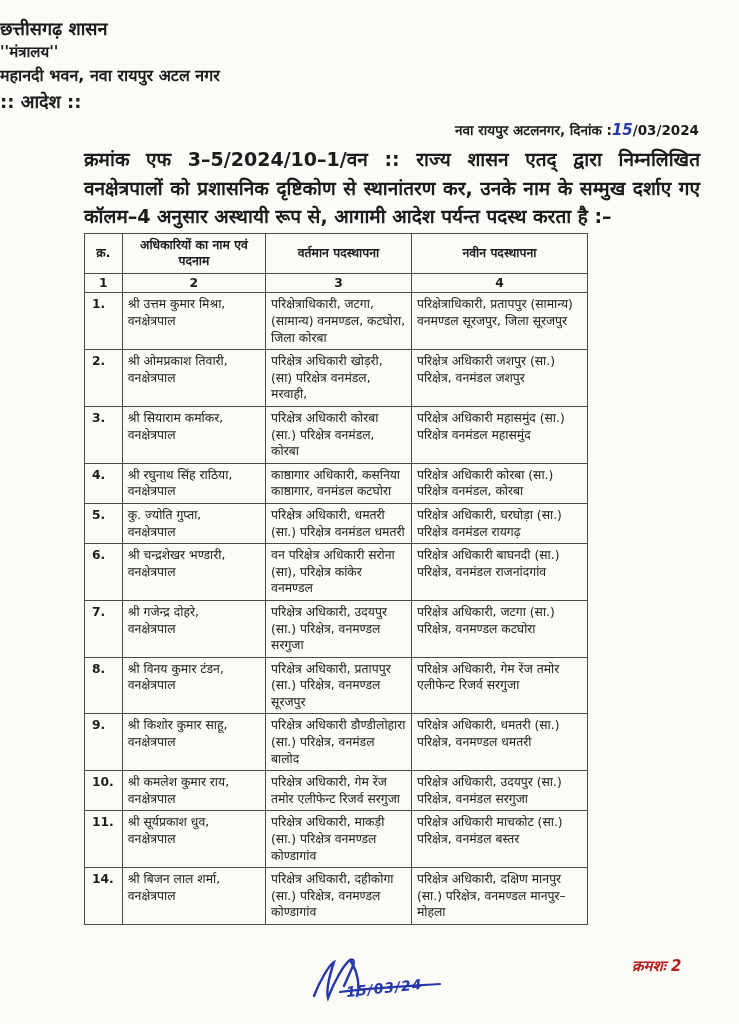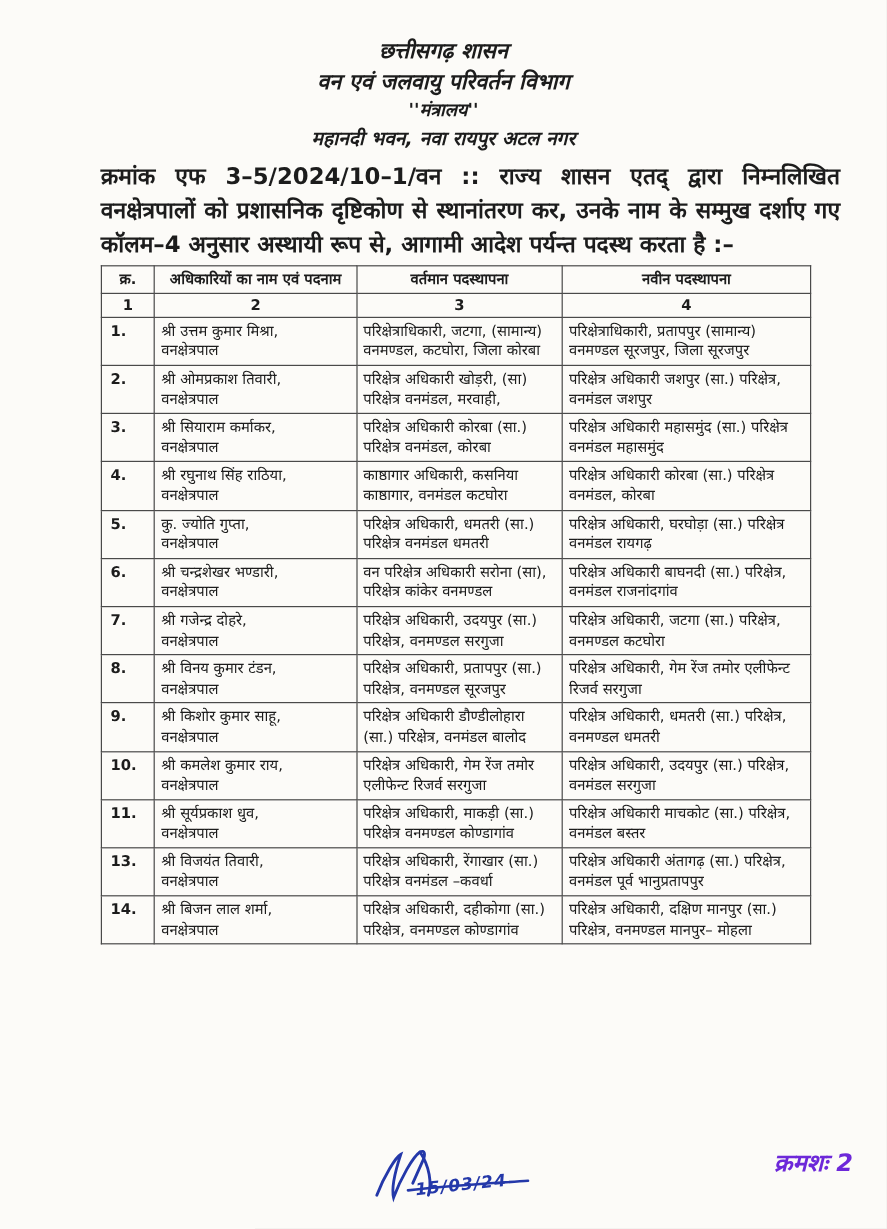--- a/index.html
+++ b/index.html
@@ -12,24 +12,22 @@
     position: relative;
     width: 739px;
     height: 1024px;
     margin: 0 auto;
     background: #fcfbf8;
     color: #1c1c1c;
     overflow: hidden;
     box-sizing: border-box;
   }
   .header-block {
-    padding-top: 30px;
-    text-align: center;
+    padding-top: 16px;
     line-height: 1.45;
-    font-style: italic;
   }
   .hdr-govt      { font-size: 18px; font-weight: bold; }
   .hdr-dept      { font-size: 18px; font-weight: bold; }
   .hdr-ministry  { font-size: 15px; font-weight: bold; }
   .hdr-address   { font-size: 16px; font-weight: 600; }
   .hdr-order     { font-size: 18px; font-weight: bold; margin-top: 2px; }
   .date-line {
     text-align: right;
     padding-right: 40px;
     font-size: 13.5px;
@@ -45,21 +43,21 @@
   .intro {
     margin: 6px 39px 2px 84px;
     font-size: 19px;
     font-weight: 700;
     line-height: 1.5;
     text-align: justify;
   }
   table.order-table {
     border-collapse: collapse;
     table-layout: fixed;
-    width: 592px;
+    width: 504px;
     margin-left: 84px;
     font-size: 12.3px;
   }
   .order-table th, .order-table td {
     border: 1.2px solid #4a4a4a;
     padding: 3px 5px;
     vertical-align: top;
     line-height: 1.35;
     overflow: hidden;
   }
@@ -86,39 +84,41 @@
     font-style: italic;
     font-weight: bold;
     font-size: 14px;
     transform: rotate(-6deg);
     letter-spacing: 1px;
   }
   .continuation {
     position: absolute;
     left: 632px;
     top: 955px;
-    color: #6d28d9;
+    color: #b91c1c;
     font-weight: bold;
     font-style: italic;
-    font-size: 20px;
-    margin-left: 13px;
+    font-size: 15px;
   }
 </style>
 </head>
 <body>
 
 <div class="page">
 
   <div class="header-block">
     <div class="hdr-govt">छत्तीसगढ़ शासन</div>
-    <div class="hdr-dept">वन एवं जलवायु परिवर्तन विभाग</div>
     <div class="hdr-ministry">''मंत्रालय''</div>
     <div class="hdr-address">महानदी भवन, नवा रायपुर अटल नगर</div>
+    <div class="hdr-order">:: आदेश ::</div>
   </div>
 
+  <div class="date-line">
+    <span>नवा रायपुर अटलनगर, दिनांक :</span><span class="hand-blue">15</span><span>/03/2024</span>
+  </div>
 
   <p class="intro">क्रमांक एफ 3–5/2024/10–1/वन :: राज्य शासन एतद् द्वारा निम्नलिखित वनक्षेत्रपालों को प्रशासनिक दृष्टिकोण से स्थानांतरण कर, उनके नाम के सम्मुख दर्शाए गए कॉलम–4 अनुसार अस्थायी रूप से, आगामी आदेश पर्यन्त पदस्थ करता है :–</p>
 
   <table class="order-table">
     <colgroup>
       <col class="col-sno">
         <col class="col-name">
         <col class="col-cur">
         <col class="col-new">
     </colgroup>
@@ -241,29 +241,20 @@
       <td class="sno-cell">11.</td>
       <td>
         <span class="name-line">श्री सूर्यप्रकाश धुव,</span>
         <span class="name-line">वनक्षेत्रपाल</span>
       </td>
       <td>परिक्षेत्र अधिकारी, माकड़ी (सा.) परिक्षेत्र वनमण्डल कोण्डागांव</td>
       <td>परिक्षेत्र अधिकारी माचकोट (सा.) परिक्षेत्र, वनमंडल बस्तर</td>
     </tr>
 
 
-    <tr>
-      <td class="sno-cell">13.</td>
-      <td>
-        <span class="name-line">श्री विजयंत तिवारी,</span>
-        <span class="name-line">वनक्षेत्रपाल</span>
-      </td>
-      <td>परिक्षेत्र अधिकारी, रेंगाखार (सा.) परिक्षेत्र वनमंडल –कवर्धा</td>
-      <td>परिक्षेत्र अधिकारी अंतागढ़ (सा.) परिक्षेत्र, वनमंडल पूर्व भानुप्रतापपुर</td>
-    </tr>
 
     <tr>
       <td class="sno-cell">14.</td>
       <td>
         <span class="name-line">श्री बिजन लाल शर्मा,</span>
         <span class="name-line">वनक्षेत्रपाल</span>
       </td>
       <td>परिक्षेत्र अधिकारी, दहीकोगा (सा.) परिक्षेत्र, वनमण्डल कोण्डागांव</td>
       <td>परिक्षेत्र अधिकारी, दक्षिण मानपुर (सा.) परिक्षेत्र, वनमण्डल मानपुर– मोहला</td>
     </tr>

